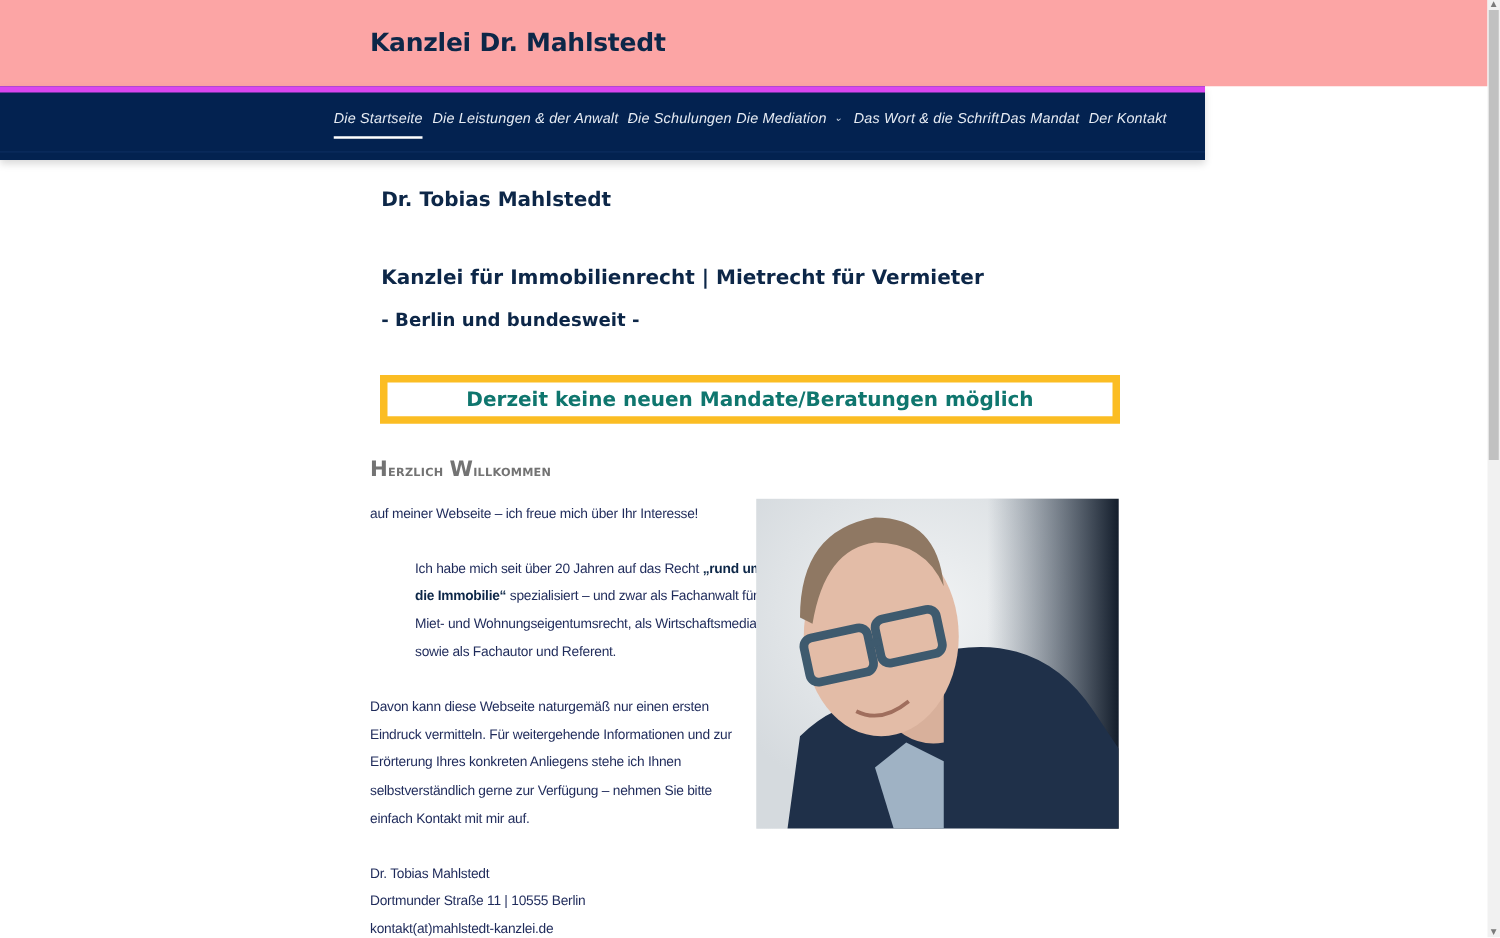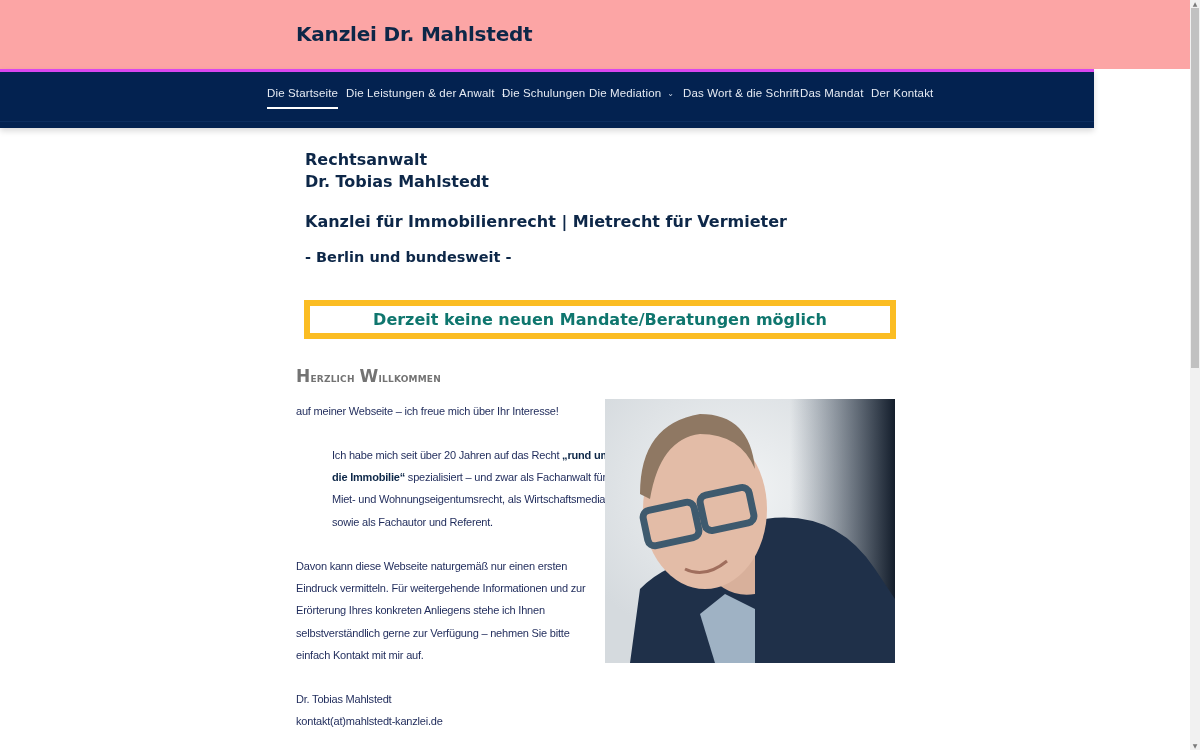--- a/index.html
+++ b/index.html
@@ -2,22 +2,22 @@
 <html><head>
   <meta charset="utf-8">
   <style>
     * { box-sizing: border-box; margin: 0; padding: 0; }
     html, body { width: 1200px; height: 750px; overflow: hidden; background: #ffffff; }
     body { position: relative; font-family: "DejaVu Sans", sans-serif; color: #0b2447; }
 
     .header { position: absolute; left: 0; top: 0; width: 1190px; height: 69px; background: #fca5a5; }
     .site-title { position: absolute; left: 296px; top: 22px; font-size: 20px; font-weight: bold; color: #0d2748; letter-spacing: -0.2px; }
 
-    .nav { position: absolute; left: 0; top: 69px; width: 1094px; height: 59px; background: #032250;
-           border-top: 3px solid #d946ef; box-shadow: 0 3px 6px rgba(0,0,0,0.15); }
+    .nav { position: absolute; left: 0; top: 69px; width: 964px; height: 59px; background: #032250;
+           border-top: 5px solid #d946ef; box-shadow: 0 3px 6px rgba(0,0,0,0.15); font-style: italic; }
     .nav-inner-line { position: absolute; left: 0; bottom: 6px; width: 100%; height: 1px; background: #0c2d5e; }
     .nav-item { position: absolute; top: 15px; font-family: "Liberation Sans", sans-serif; font-size: 11.5px; color: #e6ebf3; letter-spacing: 0.15px; white-space: nowrap; cursor: pointer; }
     .nav-item .chev { display: inline-block; margin-left: 6px; font-size: 8px; color: #c9d3e2; transform: translateY(-1px); }
     .nav-item.active::after { content: ""; position: absolute; left: 0; right: 0; top: 20px; height: 2px; background: #ffffff; }
 
     .main { position: absolute; left: 0; top: 128px; width: 1190px; }
 
     .h-role { position: absolute; left: 305px; top: 21px; font-size: 16px; font-weight: bold; color: #0d2748; line-height: 22px; }
     .h-sub { position: absolute; left: 305px; top: 84px; font-size: 16px; font-weight: bold; color: #0d2748; }
     .h-loc { position: absolute; left: 305px; top: 121px; font-size: 14.5px; font-weight: bold; color: #0d2748; }
@@ -68,21 +68,20 @@
   <div class="nav-item" style="left:800px;">
     <span>Das Mandat</span>
   </div>
   <div class="nav-item" style="left:871px;">
     <span>Der Kontakt</span>
   </div>
 </div>
 
 <div class="main">
   <div class="h-role">
-    <div>Rechtsanwalt</div>
     <div>Dr. Tobias Mahlstedt</div>
   </div>
   <div class="h-sub">Kanzlei für Immobilienrecht | Mietrecht für Vermieter</div>
   <div class="h-loc">- Berlin und bundesweit -</div>
 
   <div class="notice">
     <span>Derzeit keine neuen Mandate/Beratungen möglich</span>
   </div>
 
   <div class="welcome">
@@ -92,20 +91,21 @@
   <div class="body-text" style="top:272px;"> auf meiner Webseite – ich freue mich über Ihr Interesse!</div>
 
   <div class="body-text" style="top:316px; width:292px;margin-left:36px;">
     <span>Ich habe mich seit über 20 Jahren auf das Recht </span><b>„rund um die Immobilie“</b><span> spezialisiert – und zwar als Fachanwalt für Miet- und Wohnungseigentumsrecht, als Wirtschaftsmediator sowie als Fachautor und Referent.</span>
   </div>
 
   <div class="body-text" style="top:427px; width:290px;">Davon kann diese Webseite naturgemäß nur einen ersten Eindruck vermitteln. Für weitergehende Informationen und zur Erörterung Ihres konkreten Anliegens stehe ich Ihnen selbstverständlich gerne zur Verfügung – nehmen Sie bitte einfach Kontakt mit mir auf.</div>
 
   <div class="body-text" style="top:560px;">
     <div>Dr. Tobias Mahlstedt</div>
+    <div>Dortmunder Straße 11 | 10555 Berlin</div>
     <div>kontakt(at)mahlstedt-kanzlei.de</div>
   </div>
 
   <div class="photo" title="Portrait Dr. Tobias Mahlstedt">
     <svg width="290" height="264" viewBox="0 0 290 264">
       <defs>
         <radialGradient id="bgglow" cx="45%" cy="35%" r="60%">
           <stop offset="0%" stop-color="#f2f4f5"></stop>
           <stop offset="100%" stop-color="#d5dade"></stop>
         </radialGradient>

